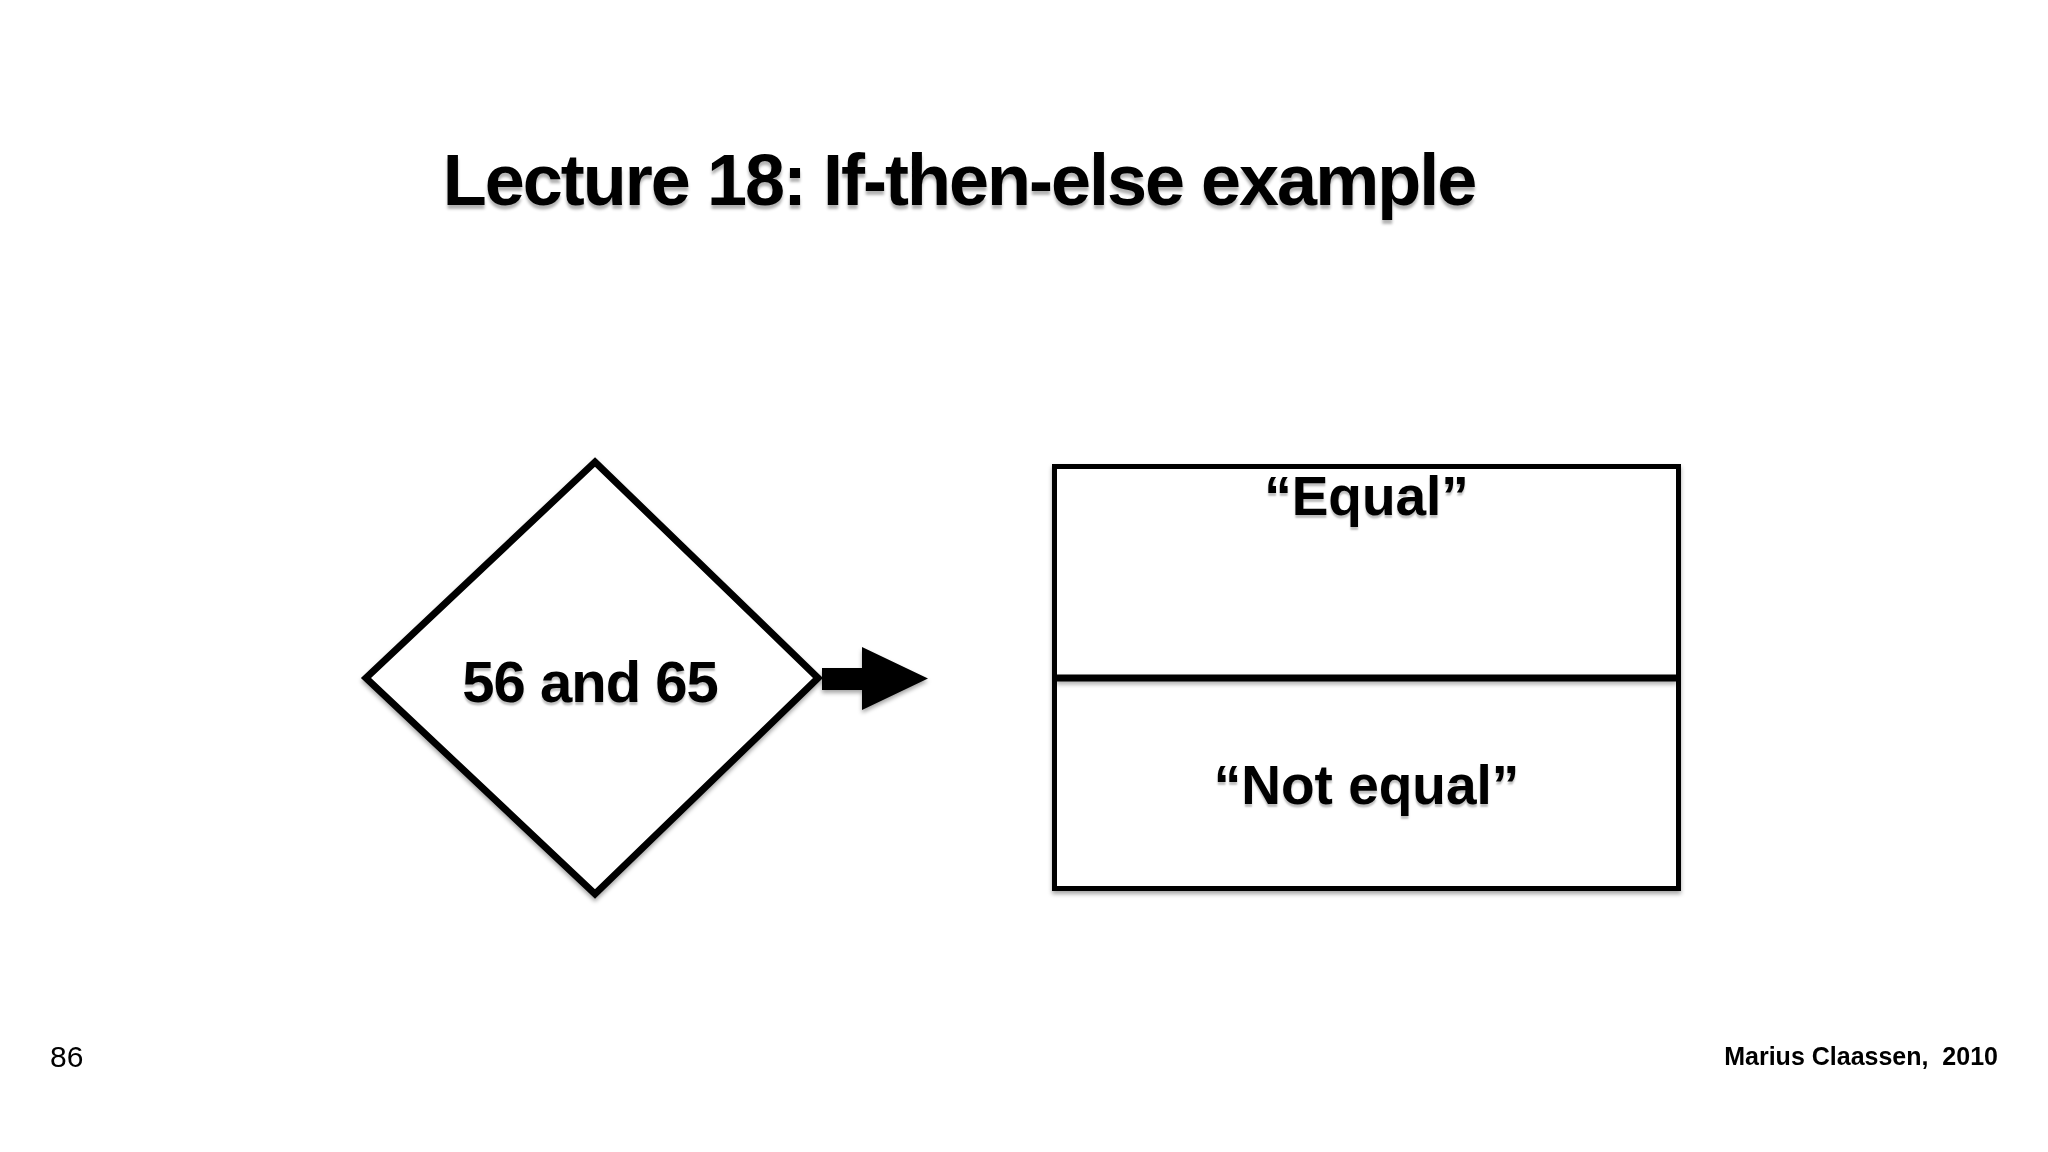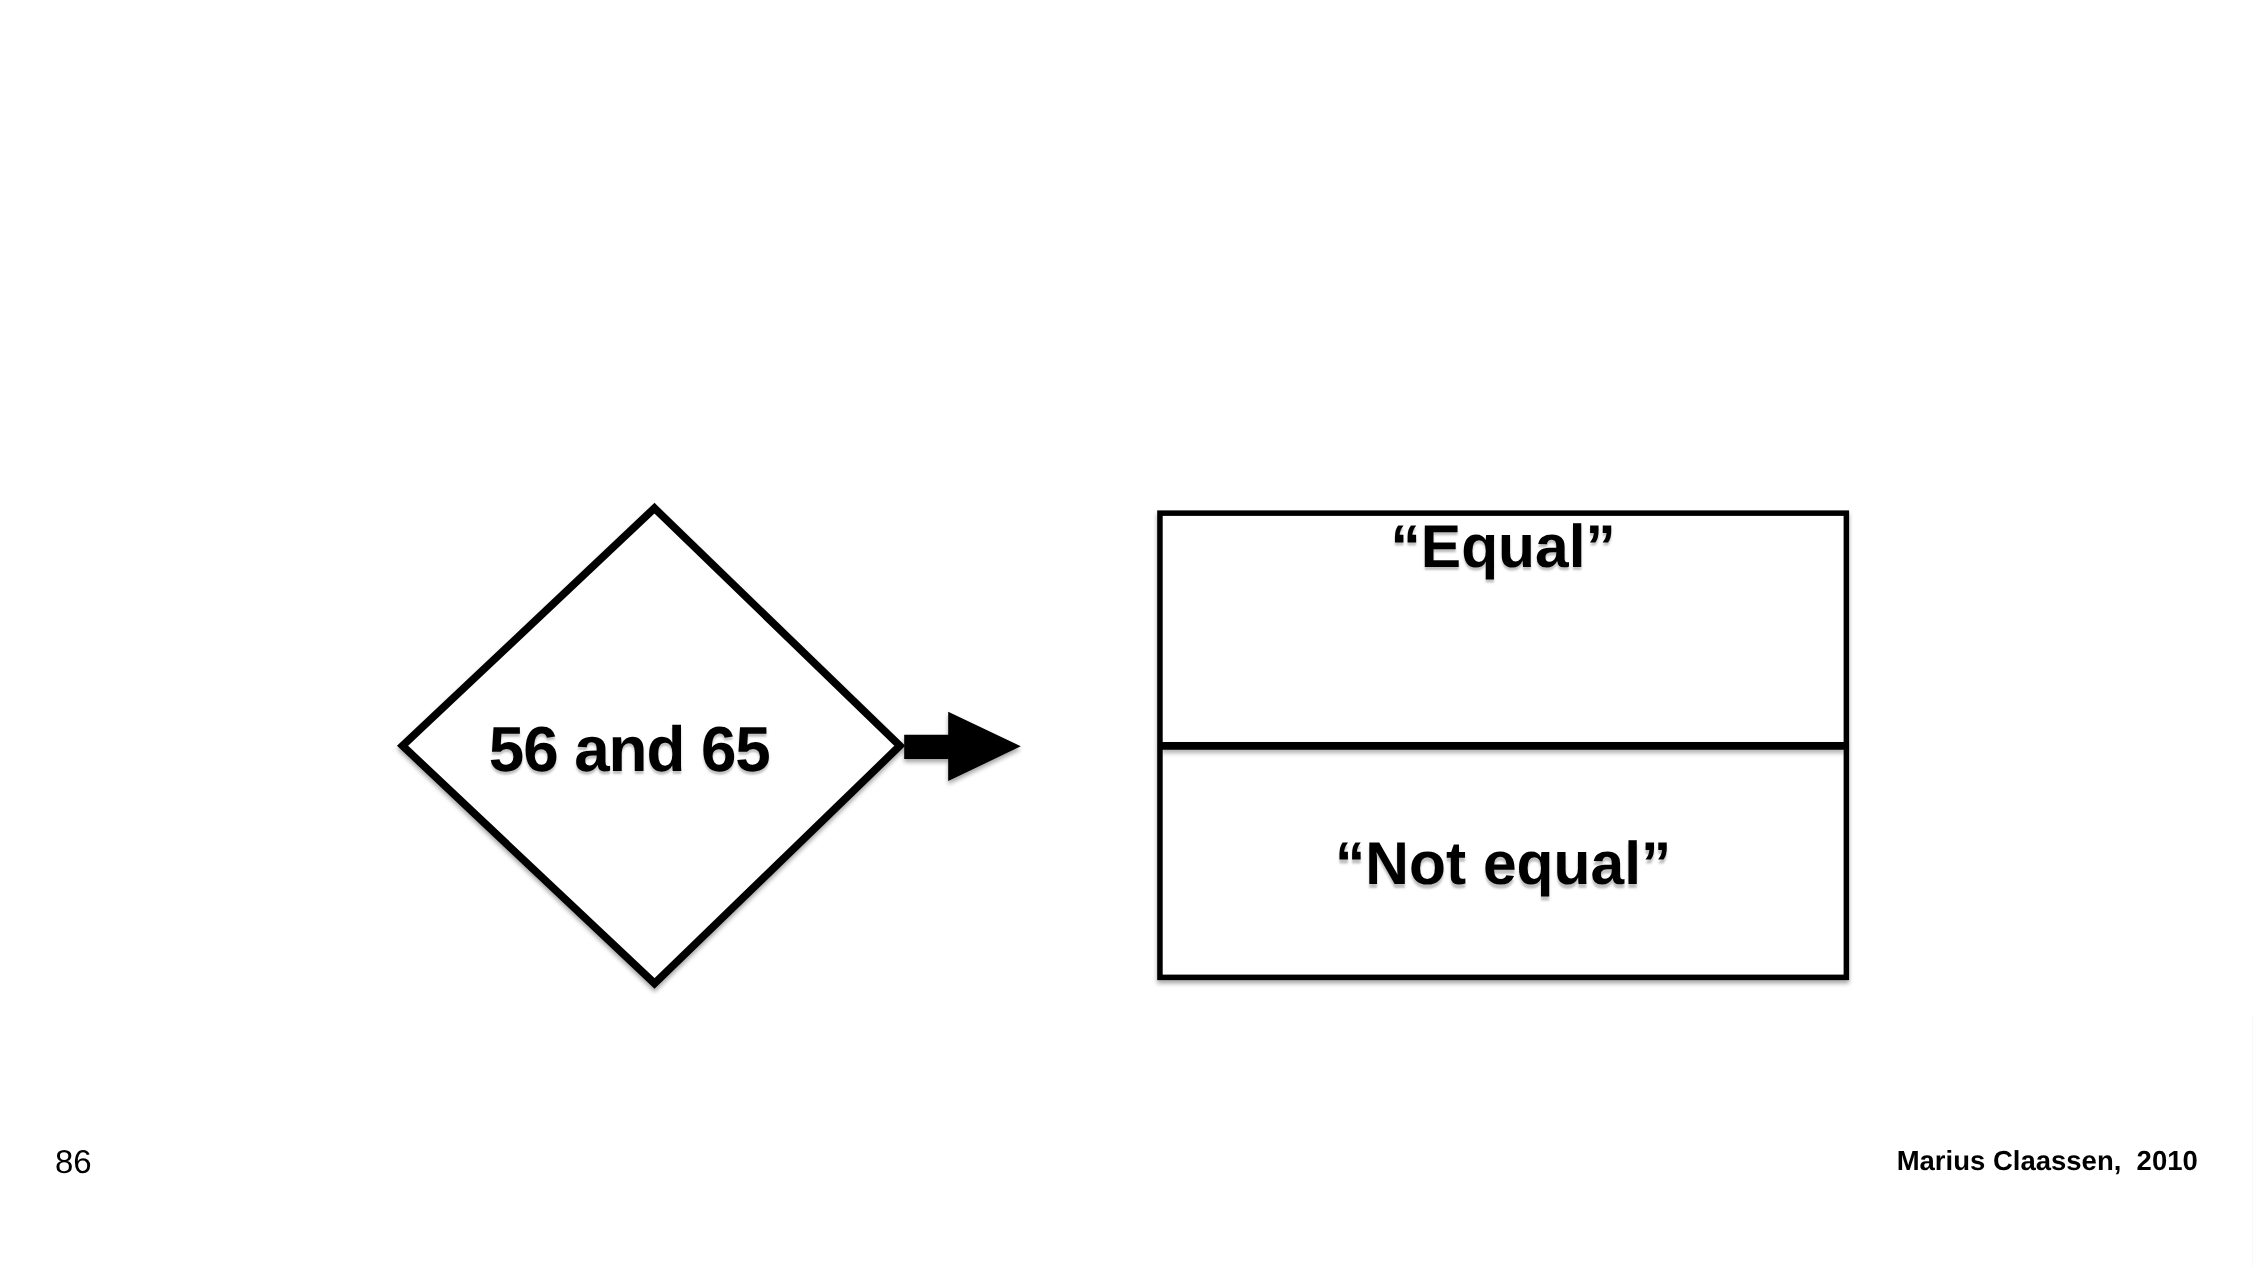--- a/index.html
+++ b/index.html
@@ -49,21 +49,21 @@
     stroke:var(--ink);
     filter:drop-shadow(0 3px 2px rgba(0,0,0,0.30));
   }
   .arrow-fill{
     fill:var(--ink);
     filter:drop-shadow(0 3px 2px rgba(0,0,0,0.35));
   }
   
   .decision-label-box{
     position:absolute;
-    left:336px;top:452px;width:472px;height:452px;
+    left:354px;top:452px;width:472px;height:452px;
     display:flex;align-items:center;justify-content:center;
   }
   .decision-label-box span{
     font-size:58px;font-weight:bold;line-height:1;
     letter-spacing:-1px;
     transform:translateY(4px);
     text-shadow:0 3px 2px rgba(0,0,0,0.25);
     white-space:nowrap;
   }
   .outcome-cell{
@@ -96,20 +96,21 @@
     right:50px;top:1044px;
     font-size:25px;font-weight:bold;line-height:1;
     white-space:pre;
   }
 </style>
 </head>
 <body>
 
 <div class="slide">
 
+  <h1 class="slide-title">Lecture 18: If-then-else example</h1>
 
   <svg class="shape-svg diamond-svg" viewBox="0 0 472 452" aria-hidden="true">
     <polygon class="shape-stroke" points="239,10 462,226 239,442 10,226" stroke-width="7" stroke-linejoin="miter"></polygon>
   </svg>
   <div class="decision-label-box">
     <span>56 and 65</span>
   </div>
 
   <svg class="shape-svg arrow-svg" viewBox="0 0 120 78" aria-hidden="true">
     <polygon class="arrow-fill" points="7,28 47,28 47,7 113,38.5 47,70 47,50 7,50"></polygon>

